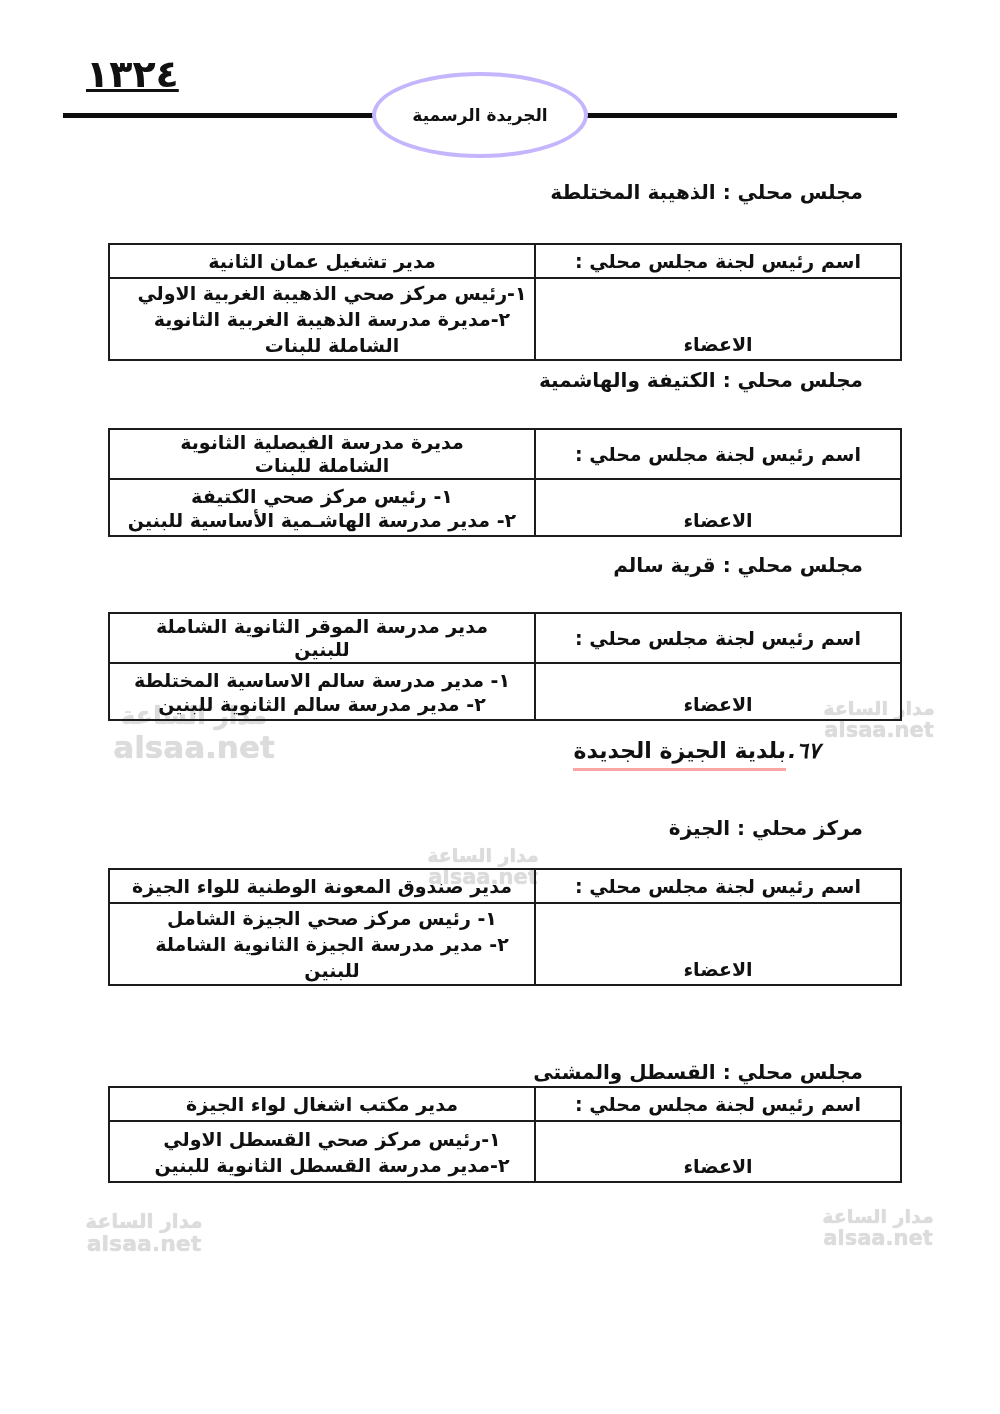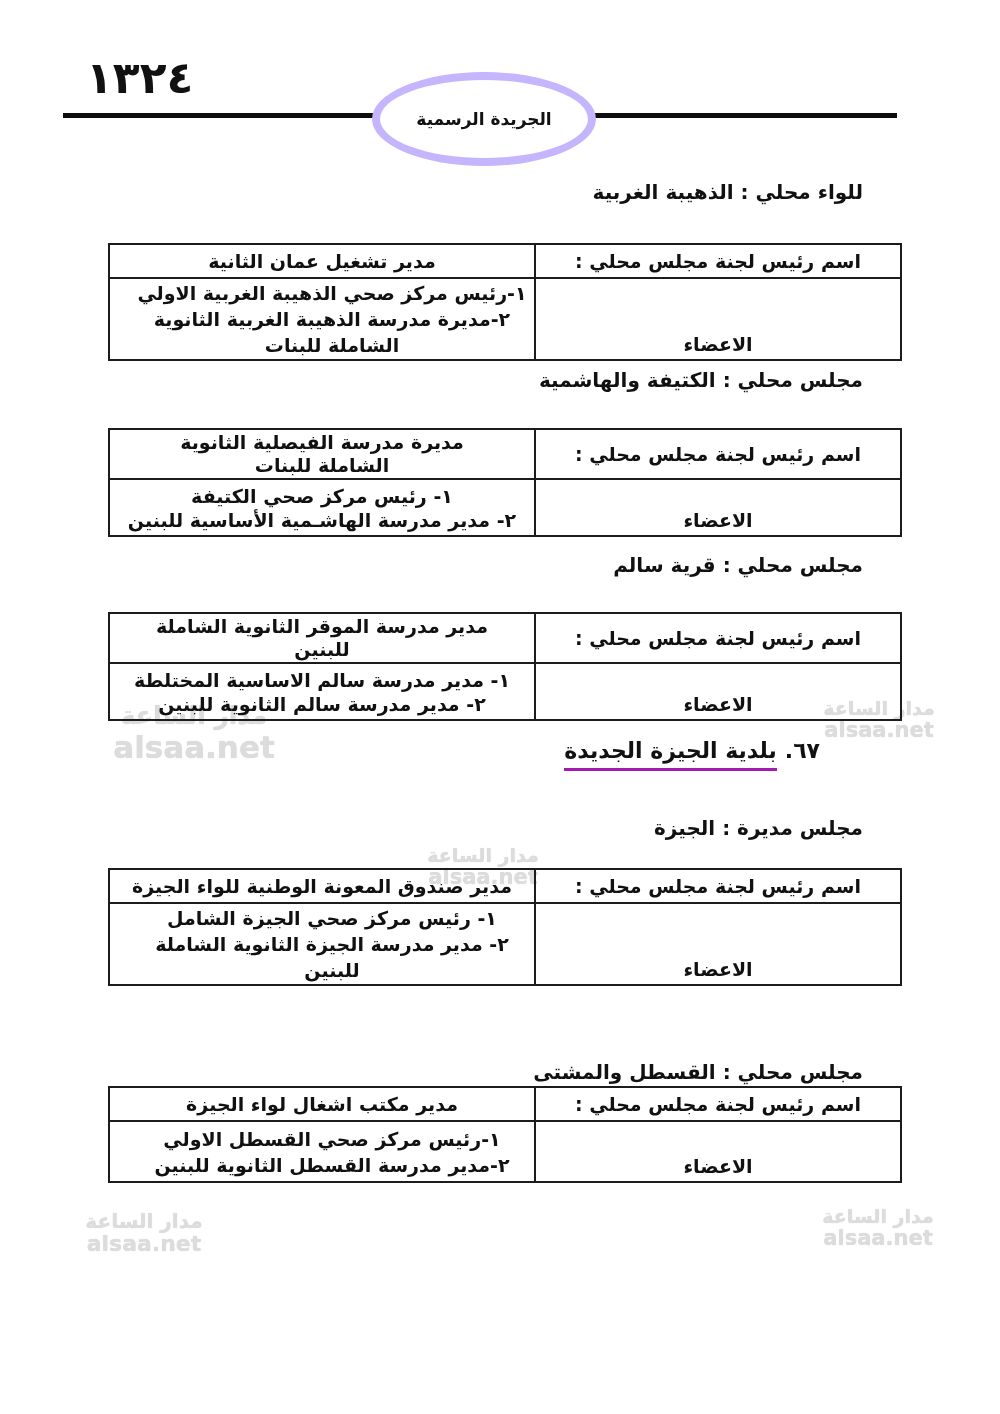--- a/index.html
+++ b/index.html
@@ -2,33 +2,33 @@
 <html lang="ar" dir="rtl"><head>
 <meta charset="utf-8">
 <style>
   html,body{margin:0;padding:0;background:#ffffff;}
   .page{
     position:relative;width:1000px;height:1414px;background:#ffffff;
     font-family:"DejaVu Sans",sans-serif;font-weight:bold;color:#111;
     overflow:hidden;direction:rtl;
   }
   
-  .pageno{position:absolute;left:86px;top:52px;font-size:44px;letter-spacing:2px;direction:ltr;}
+  .pageno{position:absolute;left:86px;top:52px;font-size:38px;letter-spacing:2px;direction:ltr;text-decoration:underline;}
   .rule{position:absolute;left:63px;top:113px;width:834px;height:5px;background:#0d0d0d;z-index:1;}
   .oval{
     position:absolute;left:372px;top:72px;width:208px;height:78px;background:#fff;
-    border:8px solid #c4b5fd;border-radius:50%;z-index:2;
+    border:4px solid #c4b5fd;border-radius:50%;z-index:2;
     display:flex;align-items:center;justify-content:center;font-size:17px;
   }
   
   .heading{position:absolute;right:137px;font-size:20px;white-space:nowrap;}
   #h1{top:180px} #h2{top:368px} #h3{top:553px} #h4{top:816px} #h5{top:1060px}
   .muni{position:absolute;right:180px;top:738px;font-size:22px;white-space:nowrap;}
-  .muni-num{margin-left:8px;}
-  .muni-title{border-bottom:3px solid #a21caf;padding-bottom:5px;}
+  .muni-num{margin-left:2px;font-style:italic;}
+  .muni-title{border-bottom:3px solid #fca5a5;padding-bottom:5px;}
   
   table.tbl{
     position:absolute;left:108px;width:794px;border-collapse:collapse;table-layout:fixed;
     background:transparent;z-index:1;
   }
   #t1{top:243px} #t2{top:428px} #t3{top:612px} #t4{top:868px} #t5{top:1086px}
   .tbl td{
     border:2px solid #1c1c1c;text-align:center;vertical-align:middle;
     font-size:19px;font-weight:bold;padding:1px 4px;background:transparent;
   }
@@ -81,21 +81,21 @@
     <div class="ar">مدار الساعة</div>
     <div class="en">alsaa.net</div>
   </div>
 
   <div class="pageno">١٣٢٤</div>
   <div class="rule"></div>
   <div class="oval">
     <span>الجريدة الرسمية</span>
   </div>
 
-  <div class="heading" id="h1">للواء محلي : الذهيبة الغربية</div>
+  <div class="heading" id="h1">مجلس محلي : الذهيبة المختلطة</div>
   <table class="tbl t-short" id="t1" dir="rtl">
     <tbody>
         <tr class="r-head">
       <td class="lbl">اسم رئيس لجنة مجلس محلي :</td>
       <td class="val">مدير تشغيل عمان الثانية</td>
     </tr>
     <tr class="r-body">
       <td class="lbl mem-lbl">الاعضاء</td>
       <td class="val">
         <div class="mline">١-رئيس مركز صحي الذهيبة الغربية الاولي</div>
@@ -140,21 +140,21 @@
         <div class="mline">٢- مدير مدرسة سالم الثانوية للبنين</div>
       </td>
     </tr>
   </tbody>
     </table>
 
   <div class="muni">
     <span class="muni-num">٦٧.</span><span class="muni-title">بلدية الجيزة الجديدة</span>
   </div>
 
-  <div class="heading" id="h4">مجلس مديرة : الجيزة</div>
+  <div class="heading" id="h4">مركز محلي : الجيزة</div>
   <table class="tbl t-short" id="t4" dir="rtl">
     <tbody>
         <tr class="r-head">
       <td class="lbl">اسم رئيس لجنة مجلس محلي :</td>
       <td class="val">مدير صندوق المعونة الوطنية للواء الجيزة</td>
     </tr>
     <tr class="r-body">
       <td class="lbl mem-lbl">الاعضاء</td>
       <td class="val">
         <div class="mline">١- رئيس مركز صحي الجيزة الشامل</div>

